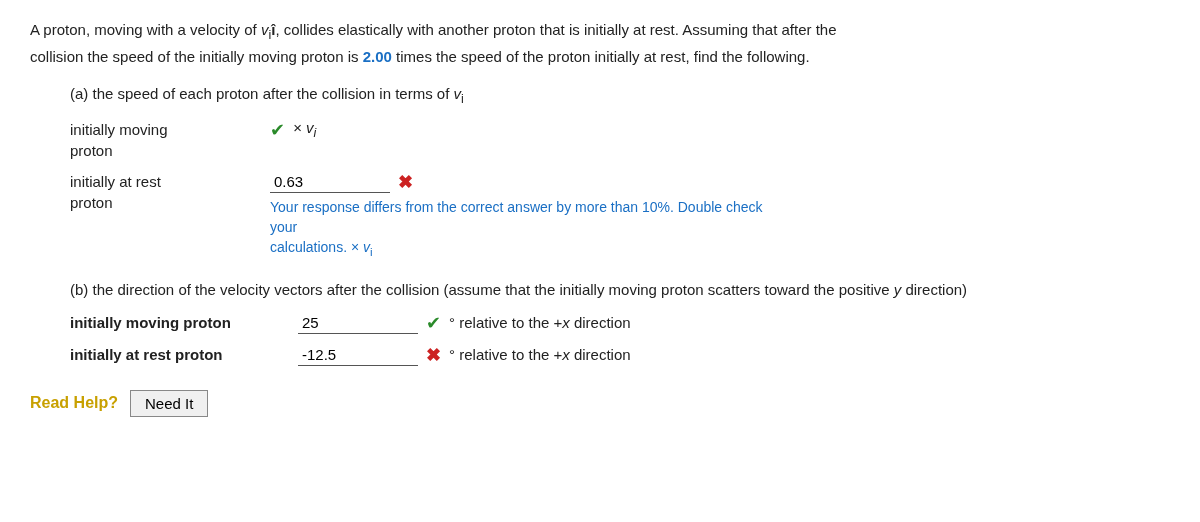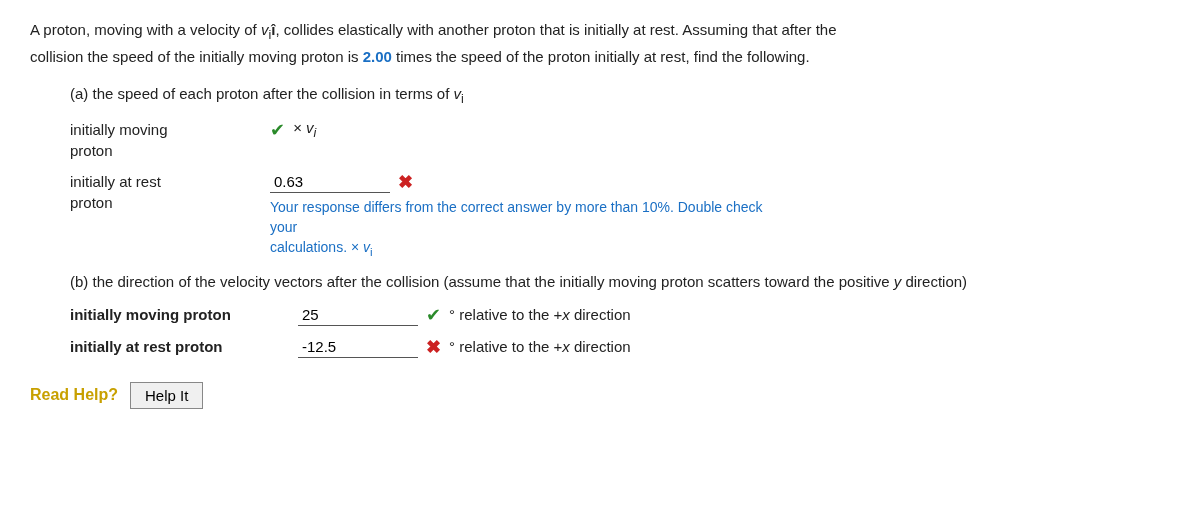--- a/index.html
+++ b/index.html
@@ -12,21 +12,21 @@
       width: 1200px;
       min-height: 522px;
     }
     .problem-text {
       line-height: 1.6;
       margin-bottom: 14px;
     }
     .highlight-blue { color: #1a6fc4; font-weight: bold; }
     .section {
       margin-left: 40px;
-      margin-bottom: 10px;
+      margin-bottom: 18px;
     }
     .section-title {
       font-size: 15px;
       margin-bottom: 10px;
       line-height: 1.5;
     }
     .answer-row {
       display: flex;
       align-items: flex-start;
       margin-bottom: 10px;
@@ -167,14 +167,14 @@
   <div class="answer-row-b">
     <div class="label-b">initially at rest proton</div>
     <input class="answer-input" type="text" value="-12.5" style="">
     <span class="x-icon">✖</span>
     <span>° relative to the +<i>x</i> direction</span>
   </div>
 </div>
 
 <div class="need-help-section">
   <span class="need-help-label">Read Help?</span>
-  <button class="read-it-btn">Help It</button>
+  <button class="read-it-btn">Need It</button>
 </div>
 
 </body></html>

